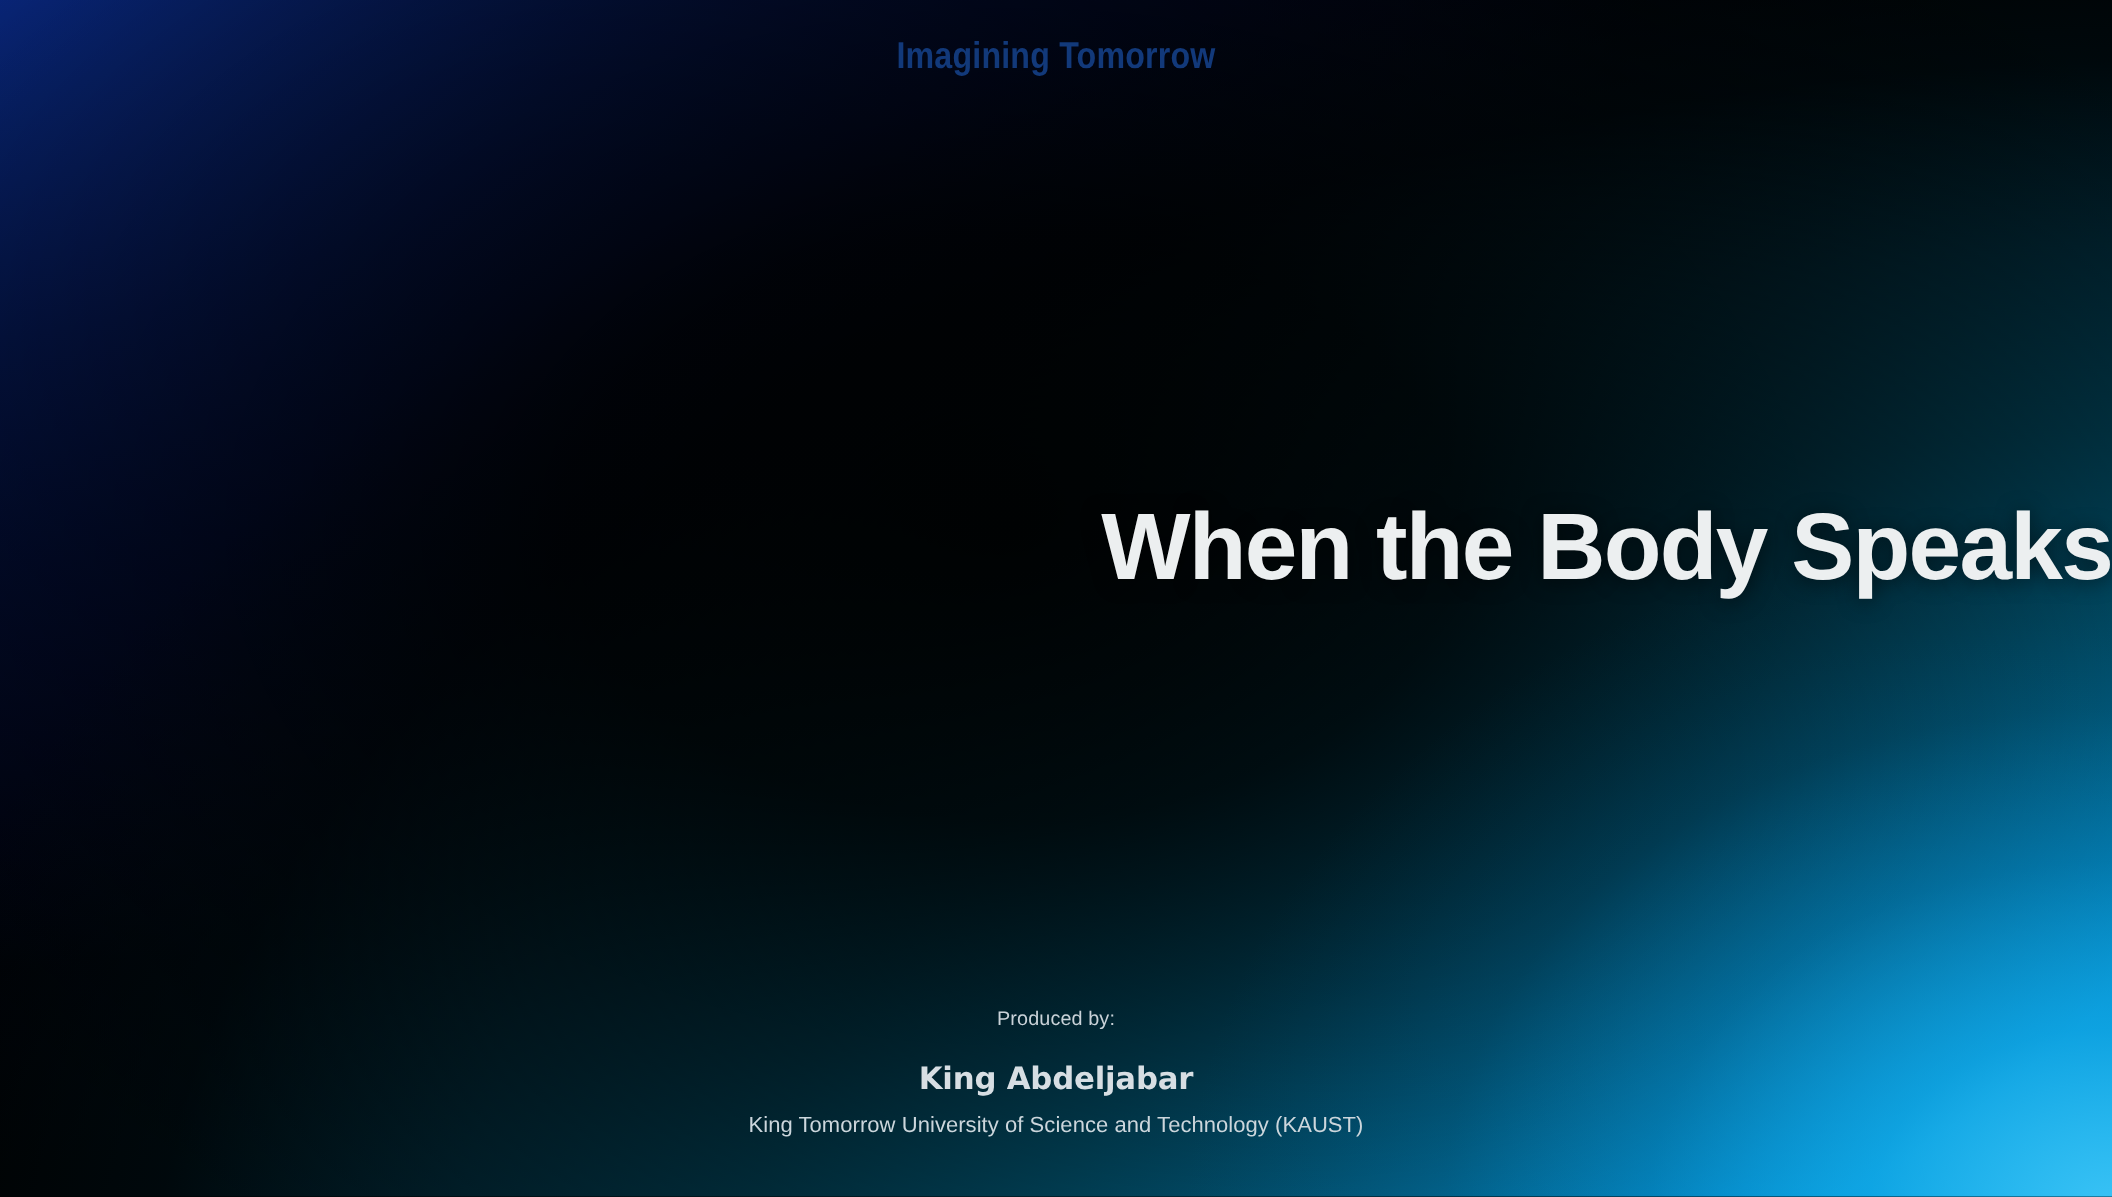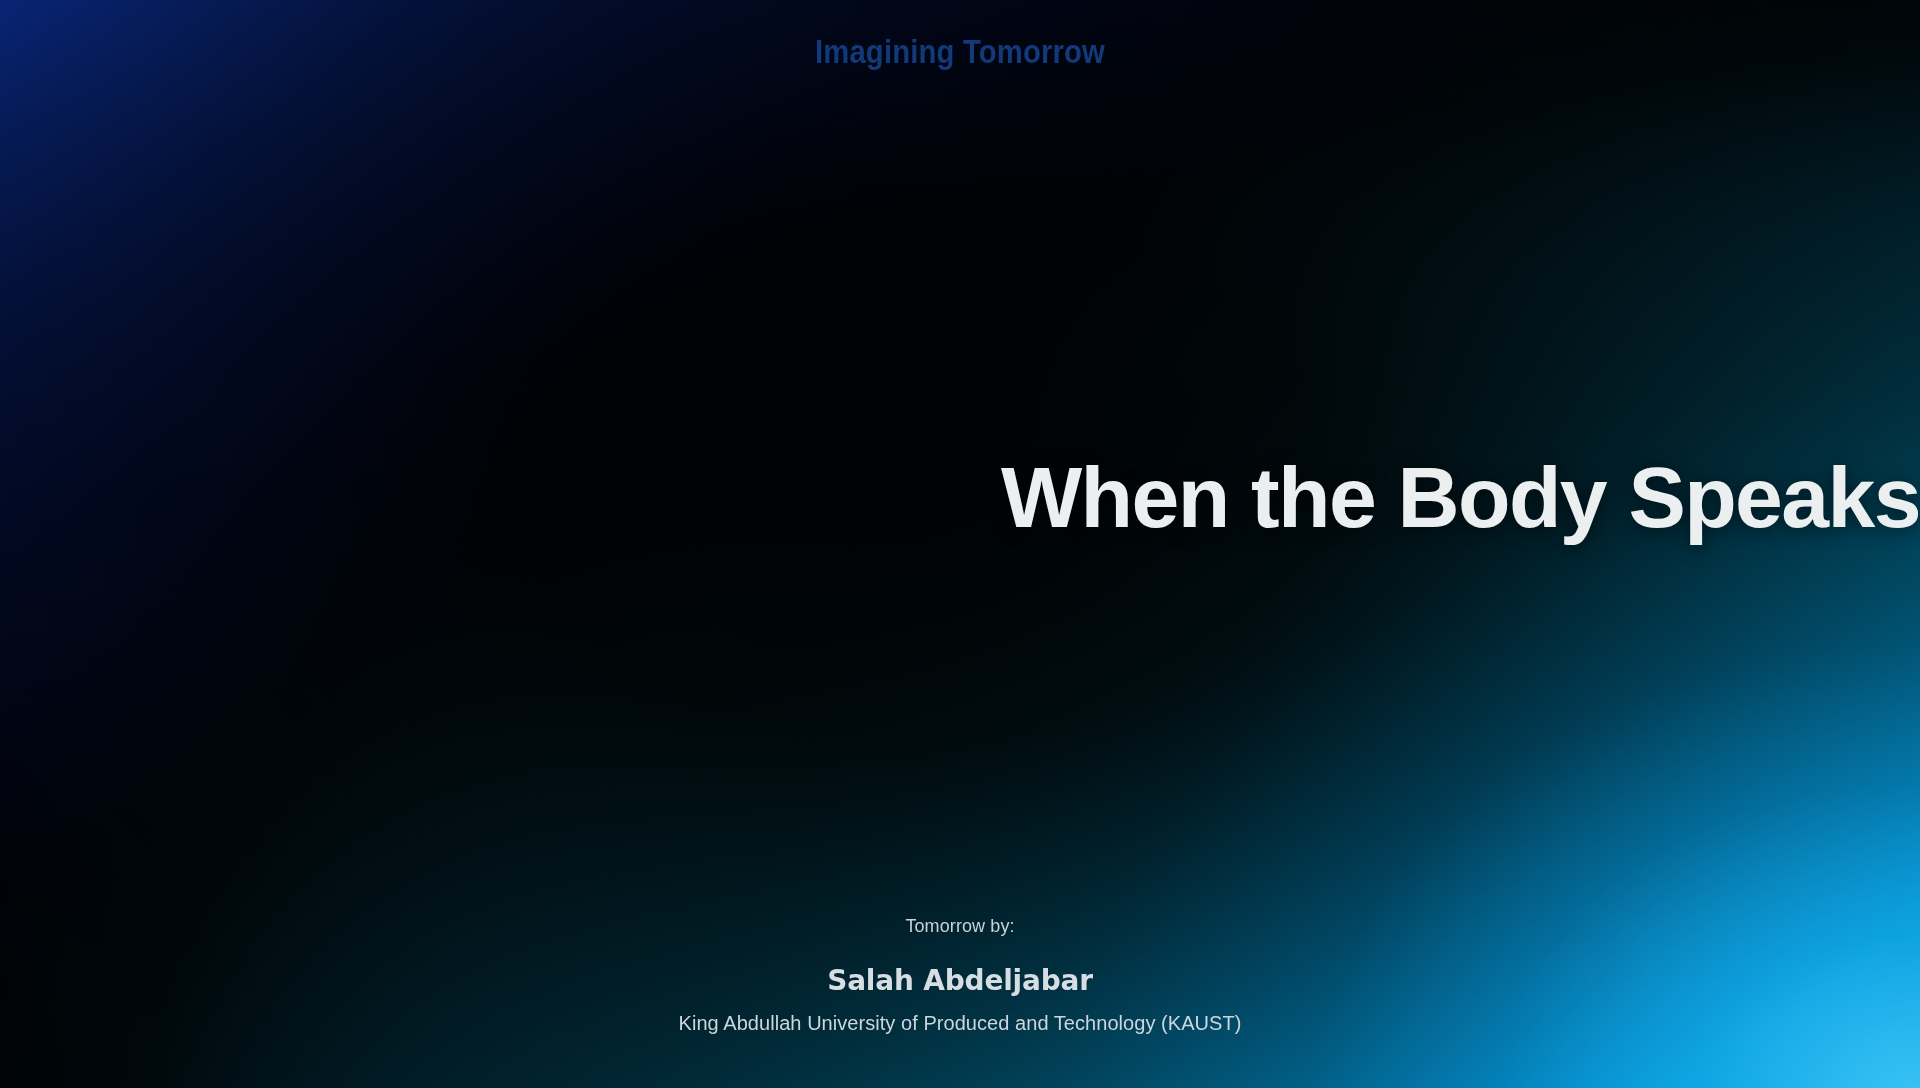--- a/index.html
+++ b/index.html
@@ -185,19 +185,19 @@
 
   <div class="content">
 
     <div class="watermark">Imagining Tomorrow</div>
 
     <div class="title-block">
       <h1 class="slide-title">When the Body Speaks</h1>
     </div>
 
     <div class="credits">
-      <p class="produced-label">Tomorrow by:</p>
-      <p class="author-name">Salah Abdeljabar</p>
-      <p class="affiliation">King Abdullah University of Produced and Technology (KAUST)</p>
+      <p class="produced-label">Produced by:</p>
+      <p class="author-name">King Abdeljabar</p>
+      <p class="affiliation">King Tomorrow University of Science and Technology (KAUST)</p>
     </div>
 
   </div>
 </div>
 
 </body></html>

